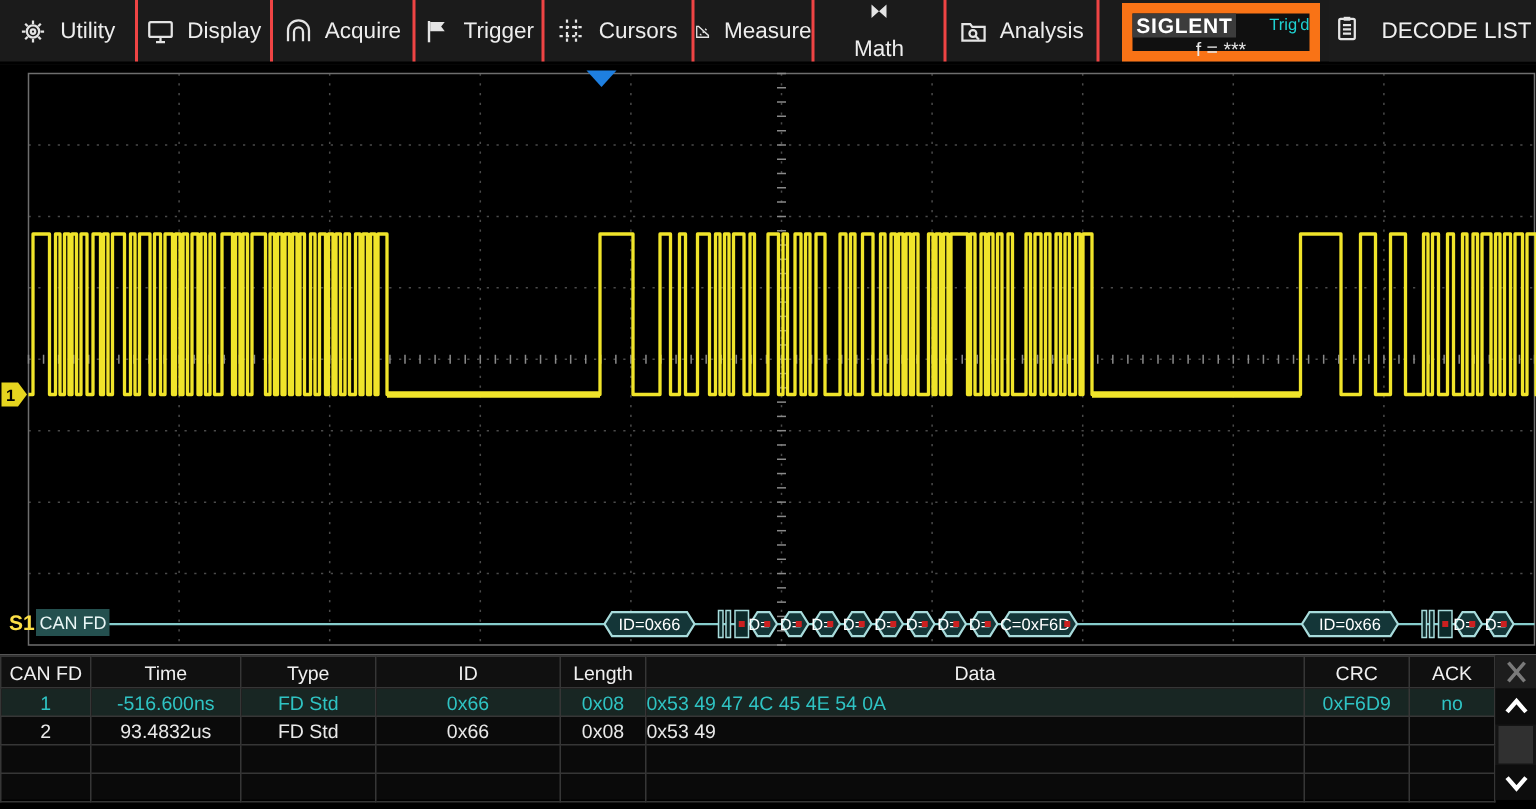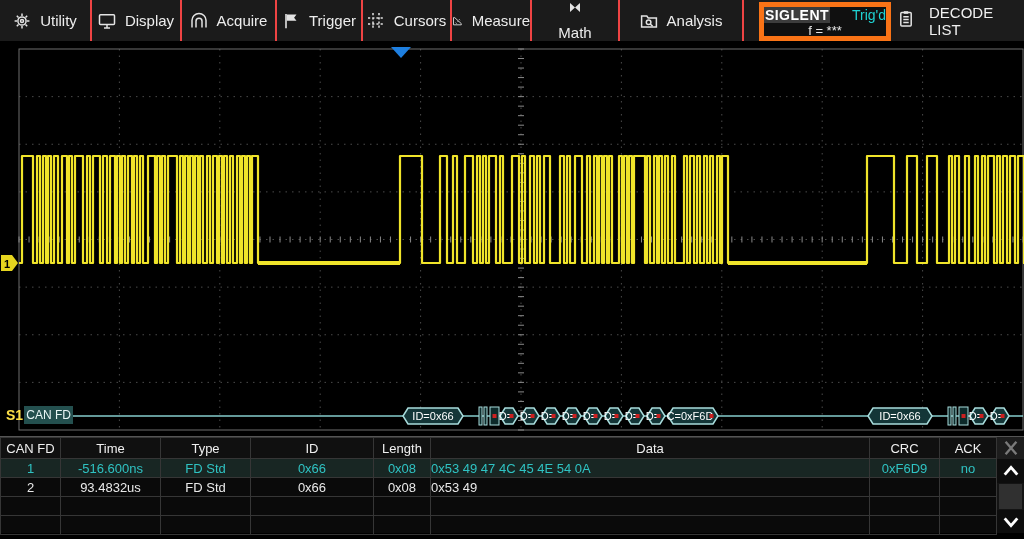--- a/index.html
+++ b/index.html
@@ -7,25 +7,25 @@
   #root{position:relative;width:1024px;height:539px;background:#000;}
 
   
   #menubar{position:absolute;left:0;top:0;width:1024px;height:43px;background:#1b1b1b;
     display:flex;align-items:stretch;border-bottom:2px solid #000;box-sizing:border-box;}
   .menu-item{display:flex;align-items:center;justify-content:center;gap:9px;
     border-right:2px solid #ef4444;box-sizing:border-box;cursor:default;}
   .menu-item .mi-label{color:#ededed;font-size:15px;}
   .menu-item svg{width:18px;height:18px;display:block;}
   #siglent-panel{margin-left:15px;width:132px;height:39px;margin-top:2px;background:#101010;
-    border:5px solid #f97316;box-sizing:border-box;display:flex;flex-direction:column;}
+    border:7px solid #f97316;box-sizing:border-box;display:flex;flex-direction:column;}
   #siglent-top{display:flex;height:20px;}
   #brand-box{width:76px;background:#3c3c3c;color:#fff;font-weight:700;font-size:14px;
     letter-spacing:.5px;display:flex;align-items:center;justify-content:center;}
-  #trig-status{flex:1;color:#1fd2d2;font-size:14px;display:flex;align-items:center;justify-content:center;margin-left:22px;}
+  #trig-status{flex:1;color:#1fd2d2;font-size:11px;display:flex;align-items:center;justify-content:center;margin-left:22px;}
   #freq-readout{flex:1;color:#e8e8e8;font-size:13px;display:flex;align-items:center;justify-content:center;}
   #decode-list-btn{margin-left:6px;flex:1;background:#1c1c1c;display:flex;align-items:center;
     justify-content:center;gap:14px;color:#f0f0f0;font-size:15px;}
   #decode-list-btn svg{width:18px;height:18px;}
 
   
   #scope{position:absolute;left:0;top:45px;width:1024px;height:387px;background:#000;}
   #scope svg{position:absolute;left:0;top:0;}
   #bus-row{position:absolute;left:0;top:360px;height:19px;display:flex;align-items:center;}
   #bus-name{color:#fde047;font-size:14px;font-weight:700;padding-left:6px;}
@@ -85,21 +85,21 @@
           </svg>
           <span class="mi-label">Acquire</span>
         </div>
         <div class="menu-item" style="width: 86px;">
           <svg viewBox="0 0 18 18">
             <path d="M4 2v14.2" stroke="#e4e4e4" stroke-width="1.6"></path>
             <path d="M4.8 2.6h9.7l-2.4 3.1 2.4 3.1H4.8z" fill="#e4e4e4"></path>
           </svg>
           <span class="mi-label">Trigger</span>
         </div>
-        <div class="menu-item" style="width: 89px;">
+        <div class="menu-item" style="width: 100px;">
           <svg viewBox="0 0 18 18">
             <g stroke="#e4e4e4" fill="none" stroke-width="1.5" stroke-dasharray="2.2 2">
               <path d="M6 1v16M12 1v16M1 6h16M1 12h16"></path>
             </g>
           </svg>
           <span class="mi-label">Cursors</span>
         </div>
         <div class="menu-item" style="width: 80px; align-items: center;">
           <svg viewBox="0 0 18 18">
             <g stroke="#e4e4e4" fill="none" stroke-width="1.5">
@@ -108,21 +108,21 @@
             </g>
           </svg>
           <span class="mi-label">Measure</span>
         </div>
         <div class="menu-item" style="width: 88px; flex-direction: column;">
           <svg viewBox="0 0 18 18">
             <path d="M3 3.6l6 5.4-6 5.4zM15 3.6l-6 5.4 6 5.4z" fill="#e4e4e4"></path>
           </svg>
           <span class="mi-label">Math</span>
         </div>
-        <div class="menu-item" style="width: 124px;">
+        <div class="menu-item" style="width: 102px;">
           <svg viewBox="0 0 18 18">
             <g stroke="#e4e4e4" fill="none" stroke-width="1.5">
               <path d="M1.6 4h5.2l1.4 1.9h8.2V15H1.6z"></path>
               <circle cx="8.6" cy="10.3" r="2.3"></circle>
               <path d="M10.3 12l2.3 2.3"></path>
             </g>
           </svg>
           <span class="mi-label">Analysis</span>
         </div>
       </div>

